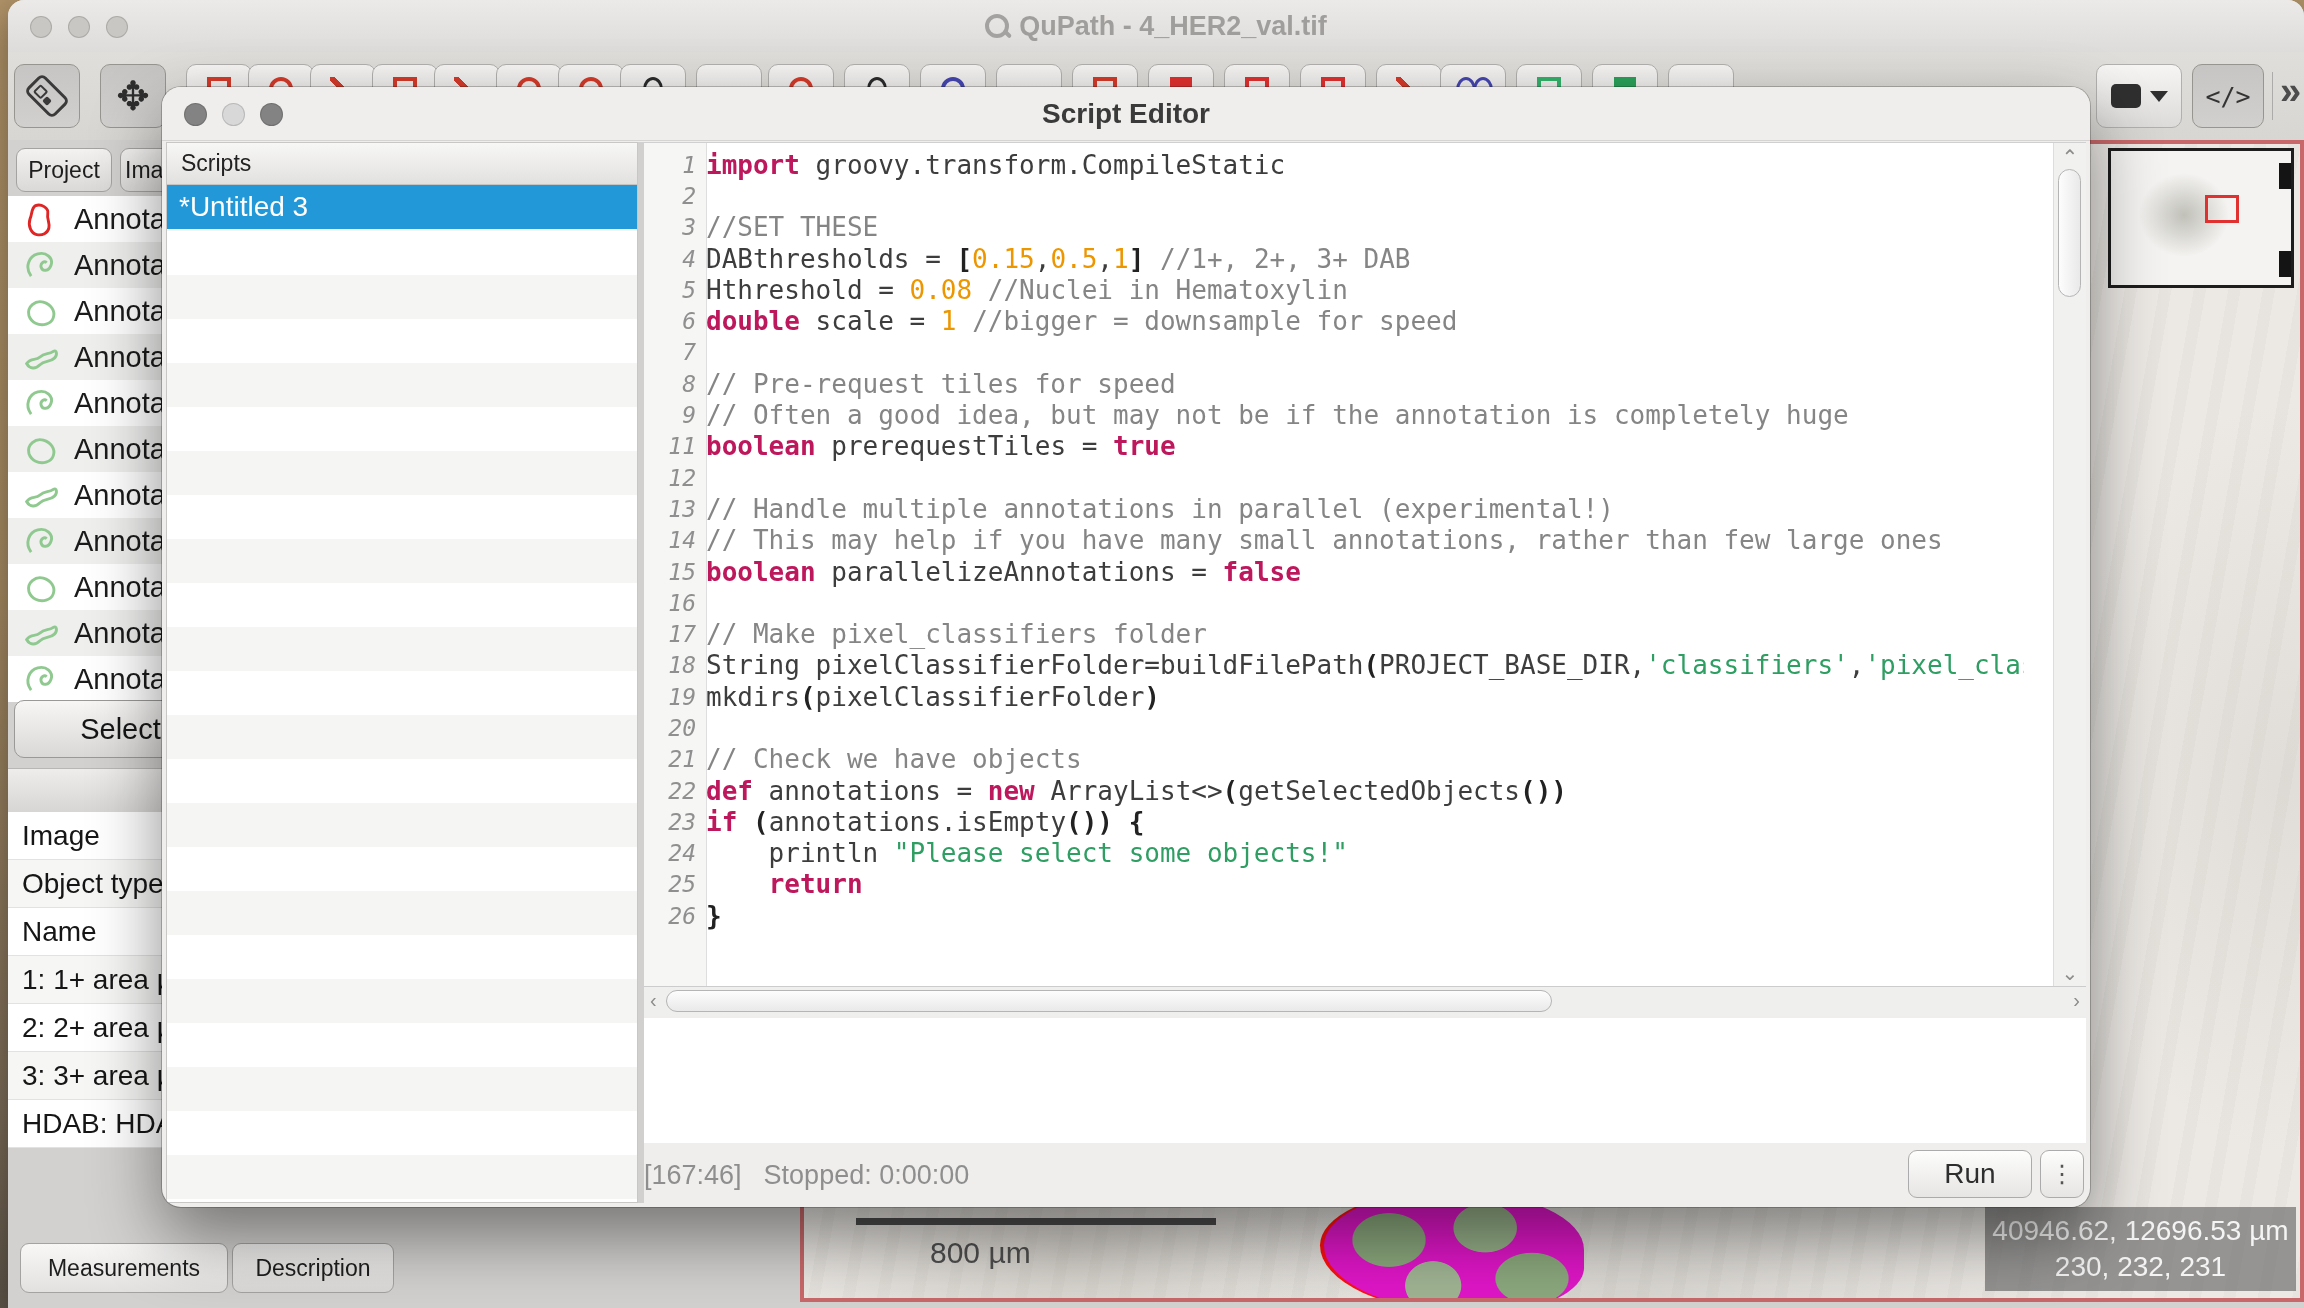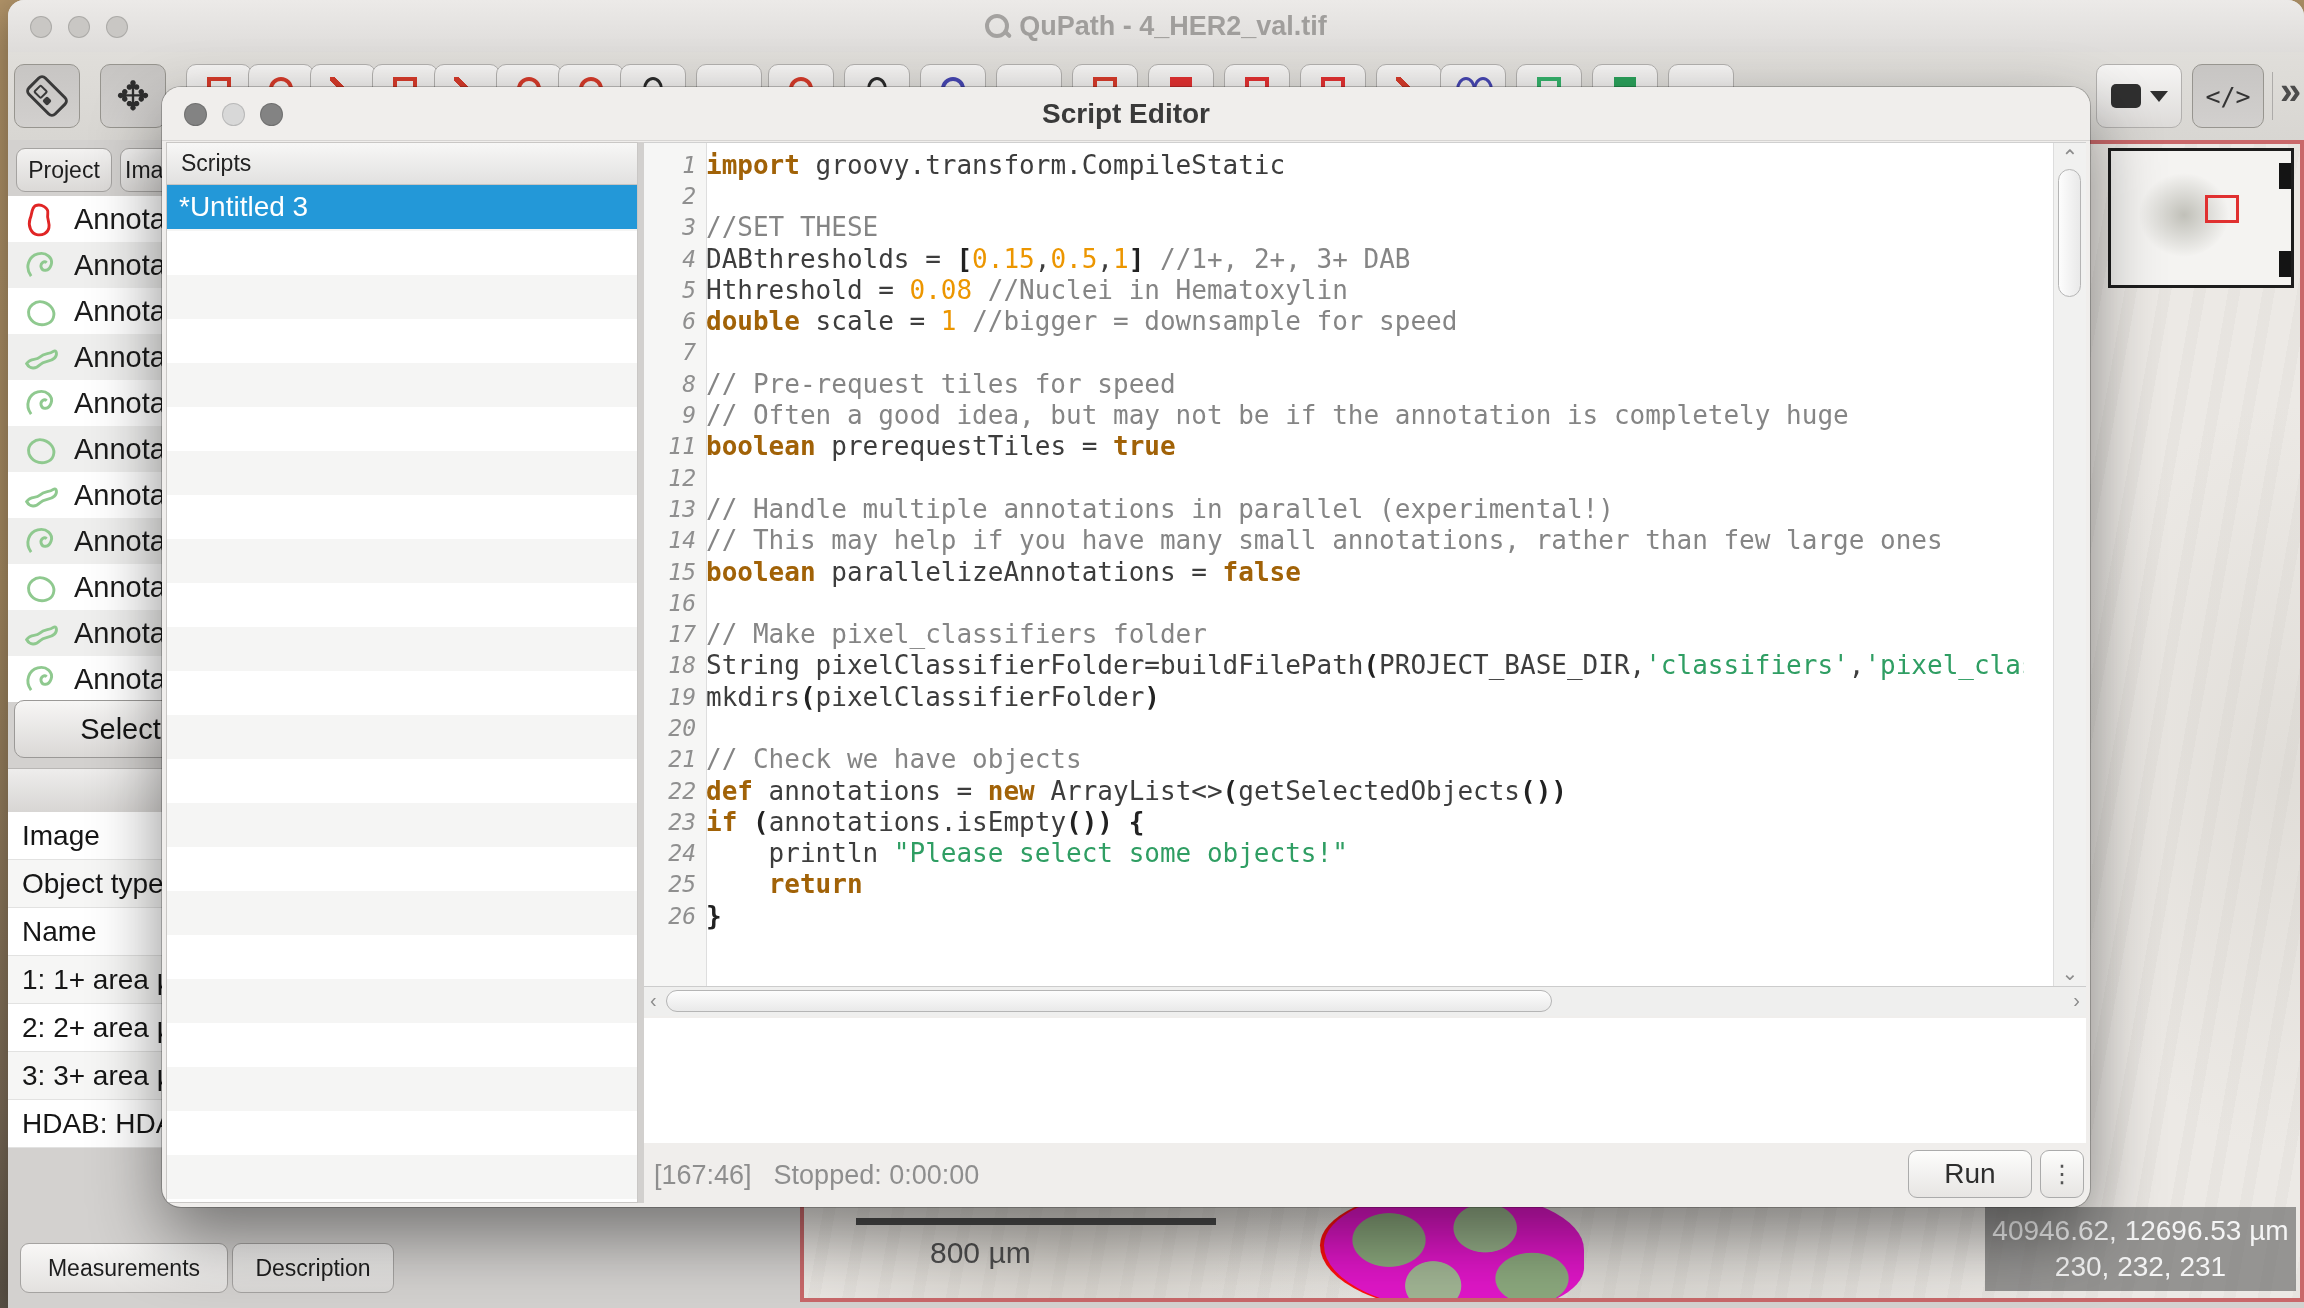--- a/index.html
+++ b/index.html
@@ -139,39 +139,39 @@
     display:flex;align-items:center;padding-left:12px;font-size:28px;color:#fff;box-sizing:border-box;}
   #se-divider{position:absolute;left:476px;top:55px;width:6px;height:1061px;background:#d2d0ce;}
   #code-editor{position:absolute;left:482px;top:55px;width:1442px;height:844px;background:#fff;overflow:hidden;
     border-top:1px solid #d0d0d0;box-sizing:border-box;}
   #gutter-bg{position:absolute;left:0;top:0;width:62px;height:844px;background:#f6f6f5;border-right:1px solid #dedede;}
   #code-lines{position:absolute;left:0;top:6px;width:1380px;}
   .code-line{display:flex;height:31.3px;align-items:center;white-space:pre;}
   .ln{flex:0 0 52px;text-align:right;padding-right:10px;font-family:"DejaVu Sans Mono",monospace;
     font-style:italic;font-size:23px;color:#8f8f8f;}
   .ct{font-family:"DejaVu Sans Mono",monospace;font-size:26px;color:#3d3d3d;overflow:hidden;white-space:pre;}
-  .tk-k{color:#a16207;font-weight:bold;}
+  .tk-k{color:#be185d;font-weight:bold;}
   .tk-n{color:#ec9600;}
   .tk-s{color:#2f9e63;}
   .tk-c{color:#858585;}
   .tk-b{color:#222;font-weight:bold;}
   
   #vscroll{position:absolute;right:0;top:0;width:32px;height:844px;background:#f1f1f0;border-left:1px solid #ddd;}
   #vscroll .arrow{position:absolute;left:0;width:32px;text-align:center;font-size:20px;color:#8c8c8c;}
   #vthumb{position:absolute;left:4px;top:26px;width:23px;height:128px;background:linear-gradient(90deg,#fdfdfd,#e9e9e9);
     border:1px solid #b5b5b5;border-radius:12px;box-sizing:border-box;}
   #hscroll{position:absolute;left:482px;top:899px;width:1442px;height:30px;background:#efefee;border-top:1px solid #ccc;box-sizing:border-box;}
   #hscroll .arrow{position:absolute;top:2px;font-size:20px;color:#8c8c8c;}
   #hthumb{position:absolute;left:22px;top:3px;width:886px;height:22px;background:linear-gradient(180deg,#fdfdfd,#e9e9e9);
     border:1px solid #b5b5b5;border-radius:11px;box-sizing:border-box;}
   #console-pane{position:absolute;left:482px;top:931px;width:1442px;height:125px;background:#fff;
     border-bottom:1px solid #d2d0ce;}
   #status-bar{position:absolute;left:482px;top:1056px;width:1442px;height:64px;background:#f0eeec;
     display:flex;align-items:center;font-size:27px;color:#8e8e8e;}
-  #status-bar .pos{margin-left:10px;}
+  #status-bar .pos{}
   #status-bar .state{margin-left:22px;}
   .se-btn{position:absolute;top:1063px;height:48px;border-radius:9px;background:linear-gradient(180deg,#fdfdfc,#e7e5e3);
     border:1px solid #ababab;box-sizing:border-box;display:flex;align-items:center;justify-content:center;
     font-size:28px;color:#2e2e2e;}
   #run-button{left:1746px;width:124px;}
   #kebab-button{left:1878px;width:44px;font-size:24px;color:#555;letter-spacing:0;}
 </style>
 </head>
 <body>
 

